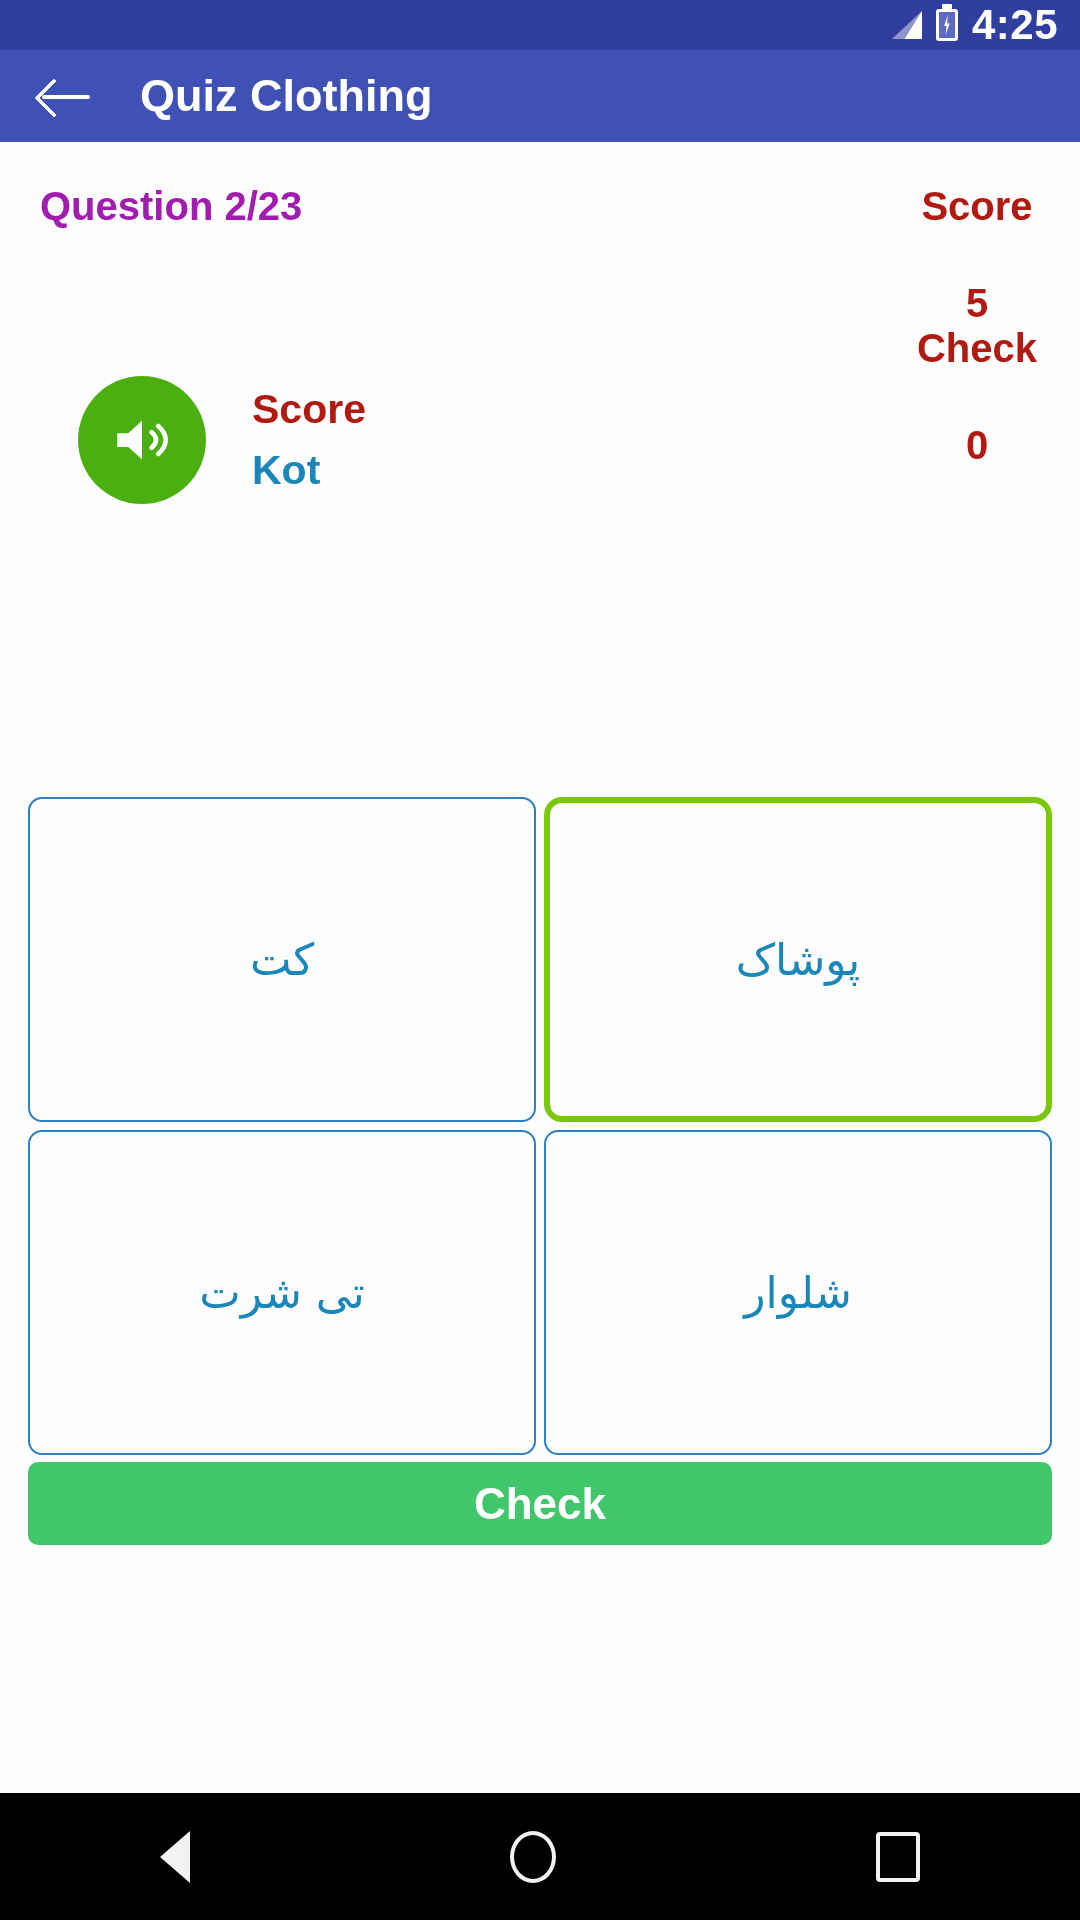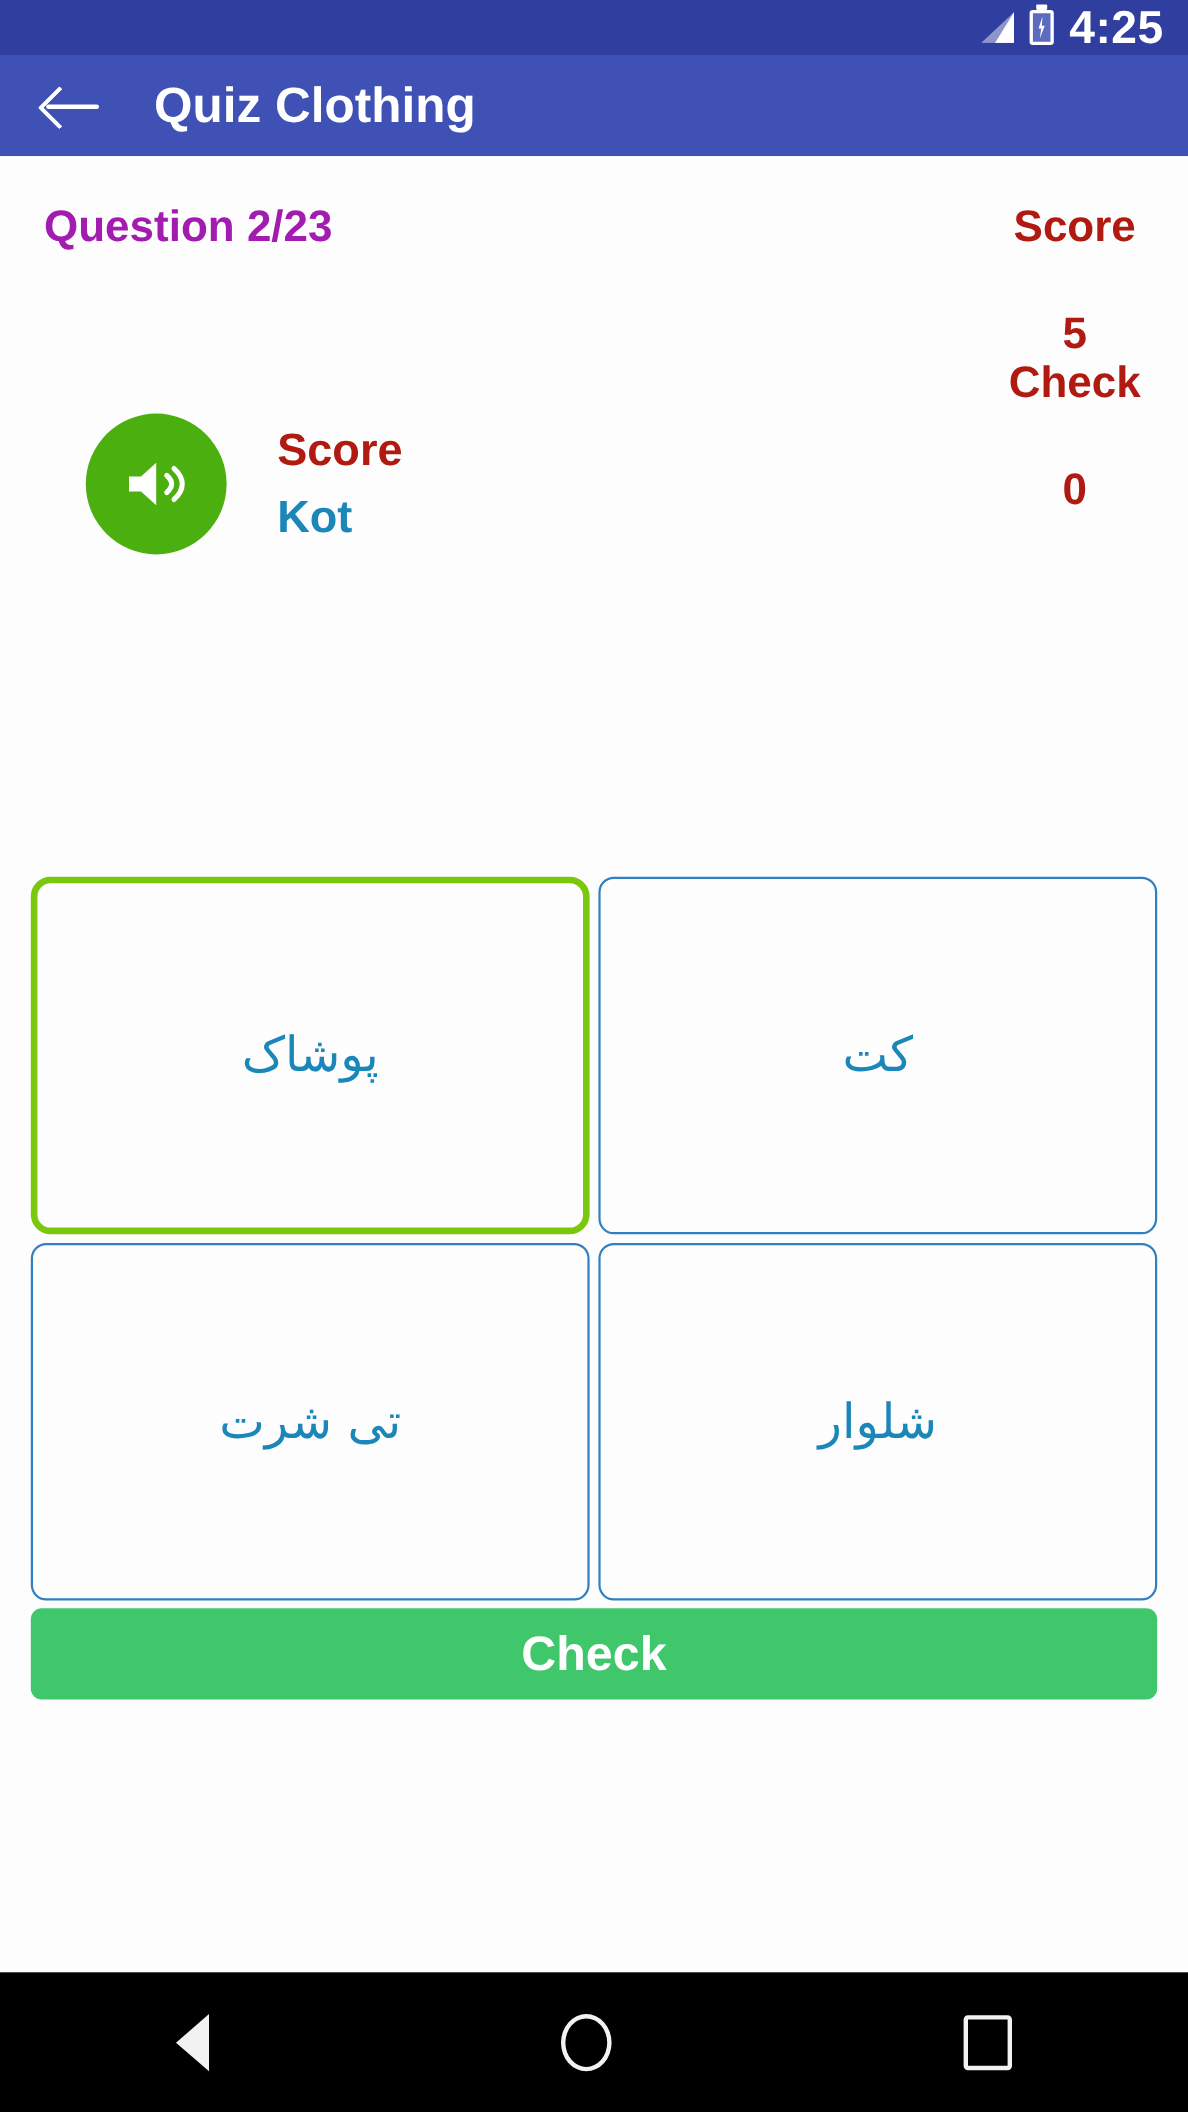--- a/index.html
+++ b/index.html
@@ -183,25 +183,25 @@
           <path fill="none" stroke="#ffffff" stroke-width="1.7" stroke-linecap="round" d="M17.9 6.9c1.7 1.5 2.7 3.1 2.7 5.1s-1 3.6-2.7 5.1"></path>
         </svg>
       </div>
       <div class="word-col">
         <div class="word-en">Score</div>
         <div class="word-tr">Kot</div>
       </div>
     </div>
 
     <div class="options">
+      <div class="option">
+        <span class="option-text">کت</span>
+      </div>
       <div class="option selected">
         <span class="option-text">پوشاک</span>
-      </div>
-      <div class="option">
-        <span class="option-text">کت</span>
       </div>
       <div class="option">
         <span class="option-text">تی شرت</span>
       </div>
       <div class="option">
         <span class="option-text">شلوار</span>
       </div>
     </div>
 
     <div class="check-btn">Check</div>

